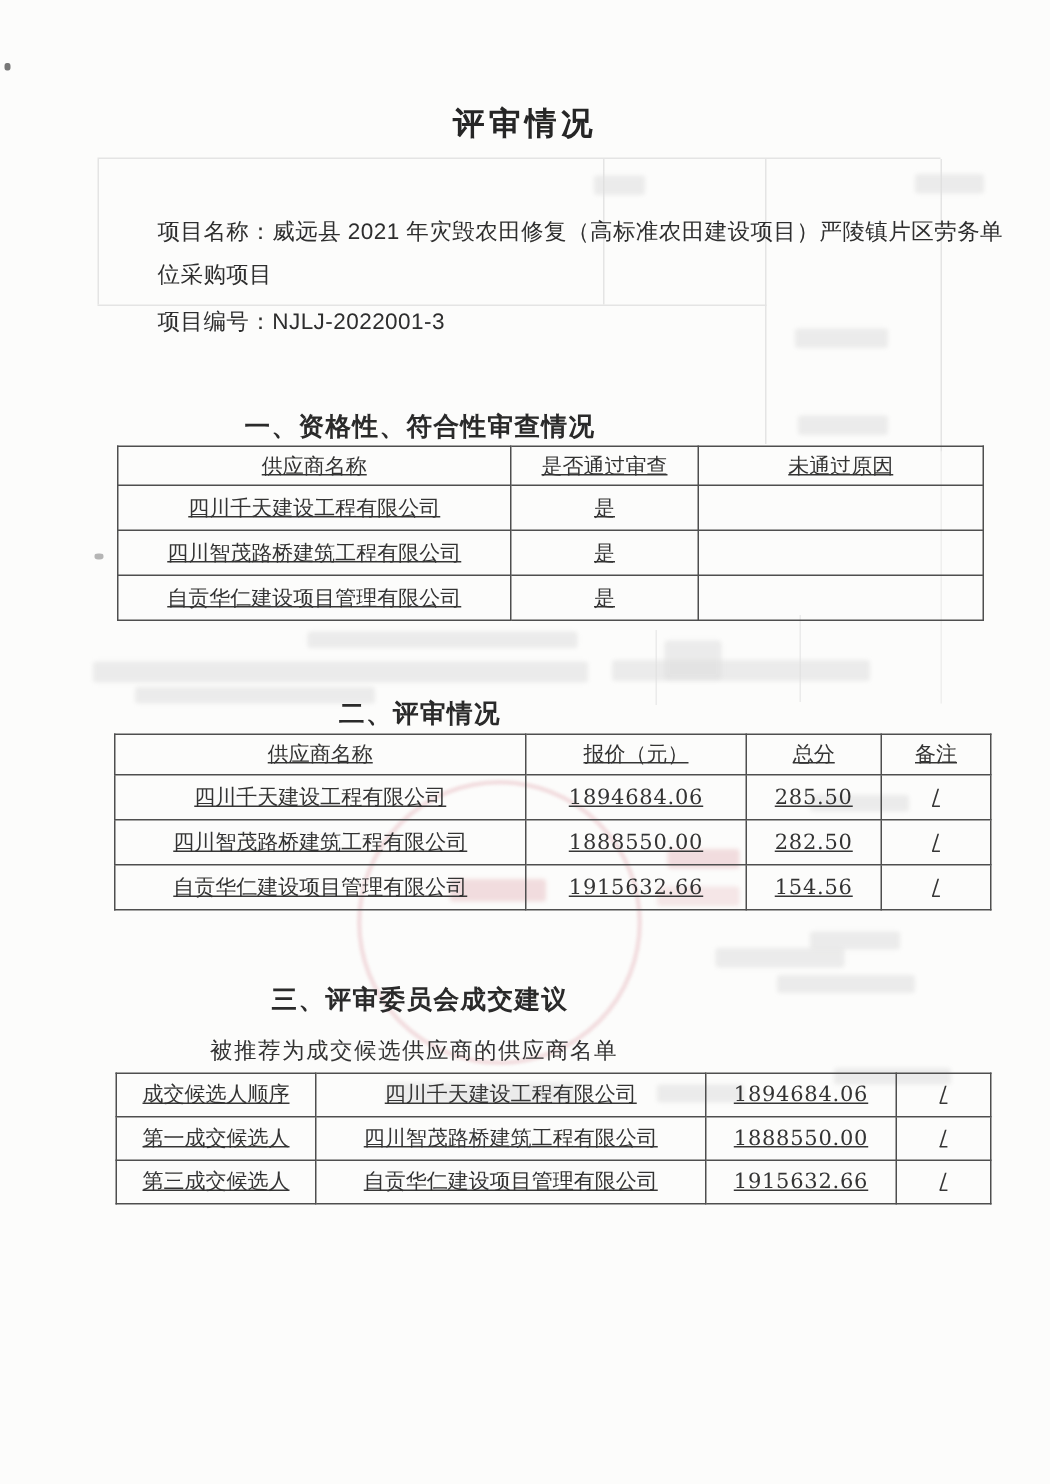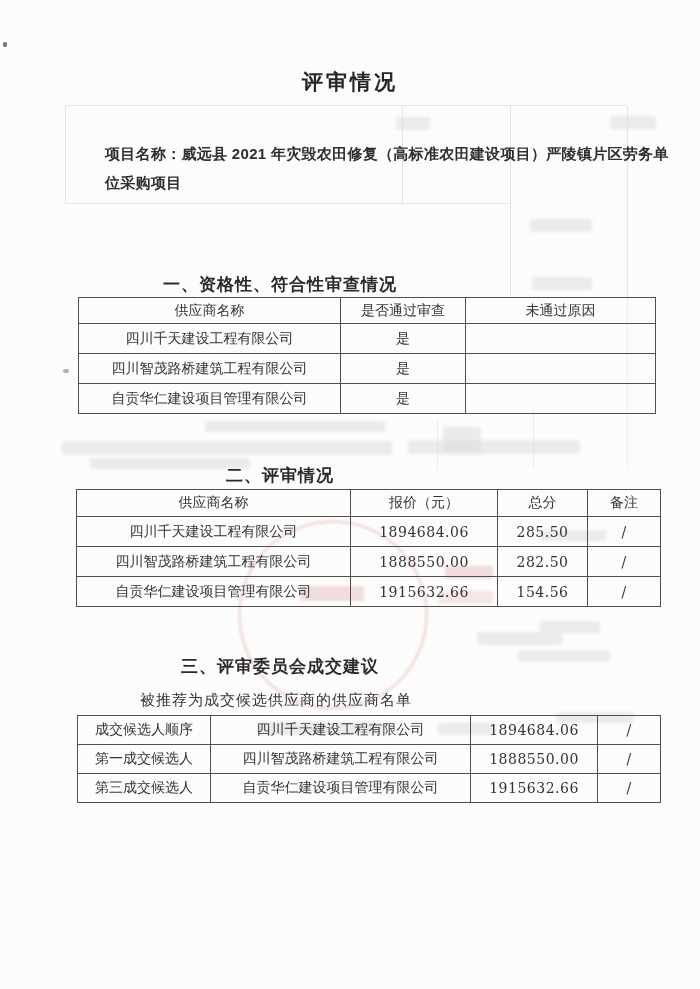--- a/index.html
+++ b/index.html
@@ -10,34 +10,35 @@
     font-family:"Liberation Sans","DejaVu Sans",sans-serif;
     color:#363636;
   }
   
   .doc-title{
     position:absolute;top:68px;left:0;width:700px;height:30px;
     text-align:center;font-size:21px;font-weight:bold;letter-spacing:3px;color:#262626;
   }
   .intro-line{
     position:absolute;left:105px;white-space:nowrap;
-    font-size:15px;font-weight:bold;letter-spacing:.3px;color:#2e2e2e;
+    font-size:15px;font-weight:normal;letter-spacing:.3px;color:#2e2e2e;
   }
   .sec-heading{
     position:absolute;left:0;width:560px;text-align:center;
     font-size:17px;font-weight:bold;letter-spacing:1px;color:#2a2a2a;
   }
   .sub-heading{
     position:absolute;left:0;width:552px;text-align:center;
     font-size:15px;font-weight:normal;letter-spacing:1px;color:#333;
   }
   
   table{
     position:absolute;border-collapse:collapse;table-layout:fixed;
     background:transparent;
+    text-decoration:underline;
   }
   td,th{
     border:1px solid #4f4f4f;text-align:center;vertical-align:middle;
     font-size:14px;font-weight:normal;padding:0;color:#333;overflow:hidden;
   }
   .num{font-family:"DejaVu Serif","Liberation Serif",serif;letter-spacing:.5px;}
   #table1{left:78px;top:297px;width:577px;}
   #table1 .hrow{height:26px;}
   #table1 .drow{height:30px;}
   #table2{left:76px;top:489px;width:584px;}
@@ -94,20 +95,21 @@
   <div class="rsmudge" style="left:445px;top:566px;width:48px;height:13px;"></div>
   <div class="rsmudge" style="left:438px;top:591px;width:55px;height:13px;opacity:.7;"></div>
 
   <div class="speck" style="left:3px;top:42px;width:4px;height:5px;"></div>
   <div class="speck" style="left:63px;top:369px;width:6px;height:4px;background:#b5b5b5;"></div>
 
   <div class="doc-title">评审情况</div>
 
   <div class="intro-line" style="top:145px;">项目名称：威远县 2021 年灾毁农田修复（高标准农田建设项目）严陵镇片区劳务单</div>
   <div class="intro-line" style="top:174px;">位采购项目</div>
+  <div class="intro-line" style="top:205px;">项目编号：NJLJ-2022001-3</div>
 
   <div class="sec-heading" style="top:273px;">一、资格性、符合性审查情况</div>
   <table id="table1">
     <colgroup>
         <col style="width:262px">
         <col style="width:125px">
         <col style="width:190px">
       </colgroup>
     <tbody>
         <tr class="hrow">

